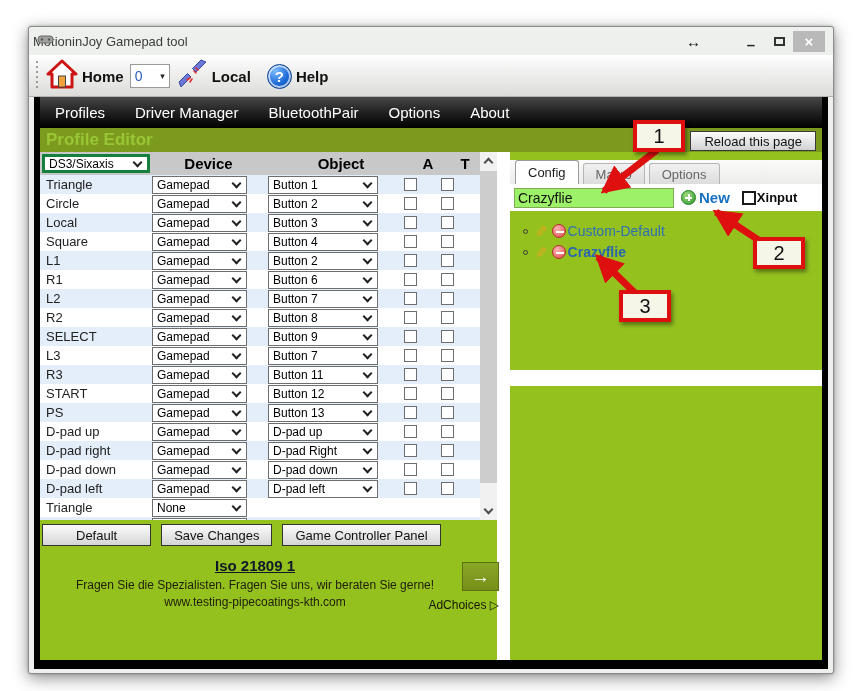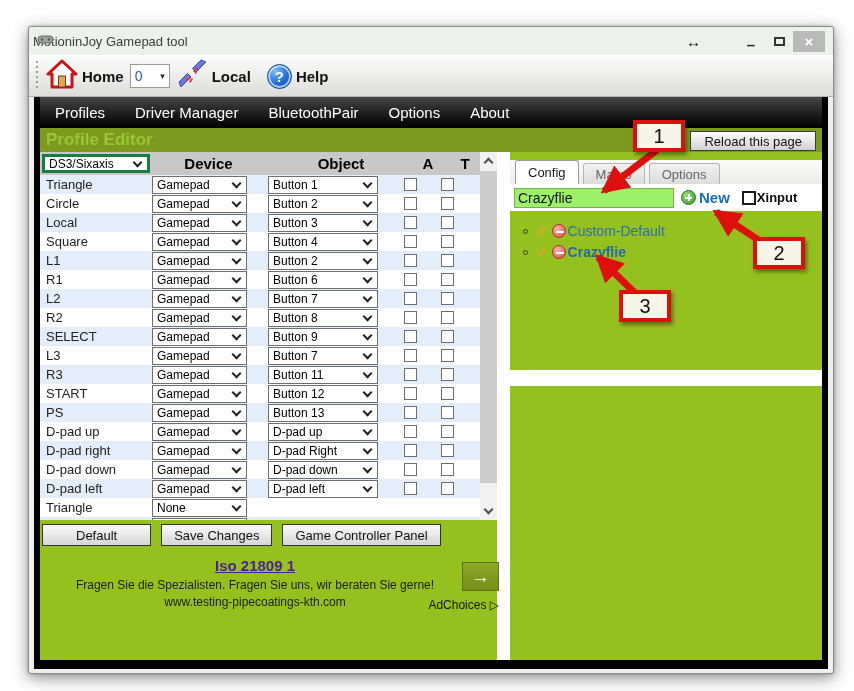--- a/index.html
+++ b/index.html
@@ -87,21 +87,21 @@
   .sb-track { flex:1; width:17px; position:relative; }
   .sb-thumb { position:absolute; top:2px; left:0; width:17px; height:312px; background:#cdcdcd; }
 
   .buttons-row { height:30px; display:flex; align-items:center; padding-left:2px; }
   .btn { height:22px; background:linear-gradient(#fbfbfb,#d5d5d5); border:1px solid #333;
     font-size:13px; color:#111; display:flex; align-items:center; padding:0 12px; margin-right:10px; }
   .btn-default { padding:0 33px; }
 
   .ad-area { flex:1; position:relative; padding-top:7px; }
   .ad-center { width:430px; text-align:center; color:#20200f; }
-  .ad-title { color:#4c1d95; font-weight:bold; font-size:15px; text-decoration:underline; }
+  .ad-title { color:#0f172a; font-weight:bold; font-size:15px; text-decoration:underline; }
   .ad-line { font-size:12px; margin-top:3px; }
   .ad-arrow-btn { position:absolute; left:422px; top:12px; width:37px; height:29px;
     background:linear-gradient(#8aa726,#768f1a); border:1px solid #5569110; border:1px solid #5c7113;
     color:#fff; font-size:19px; font-weight:bold; display:flex; align-items:center; justify-content:center; }
   .adchoices { position:absolute; left:0; top:48px; width:459px; text-align:right; font-size:12px; color:#15150a; }
 
   .divider { width:13px; background:#fff; }
 
   
   .right-panel { flex:1; display:flex; flex-direction:column; background:#fff; }

